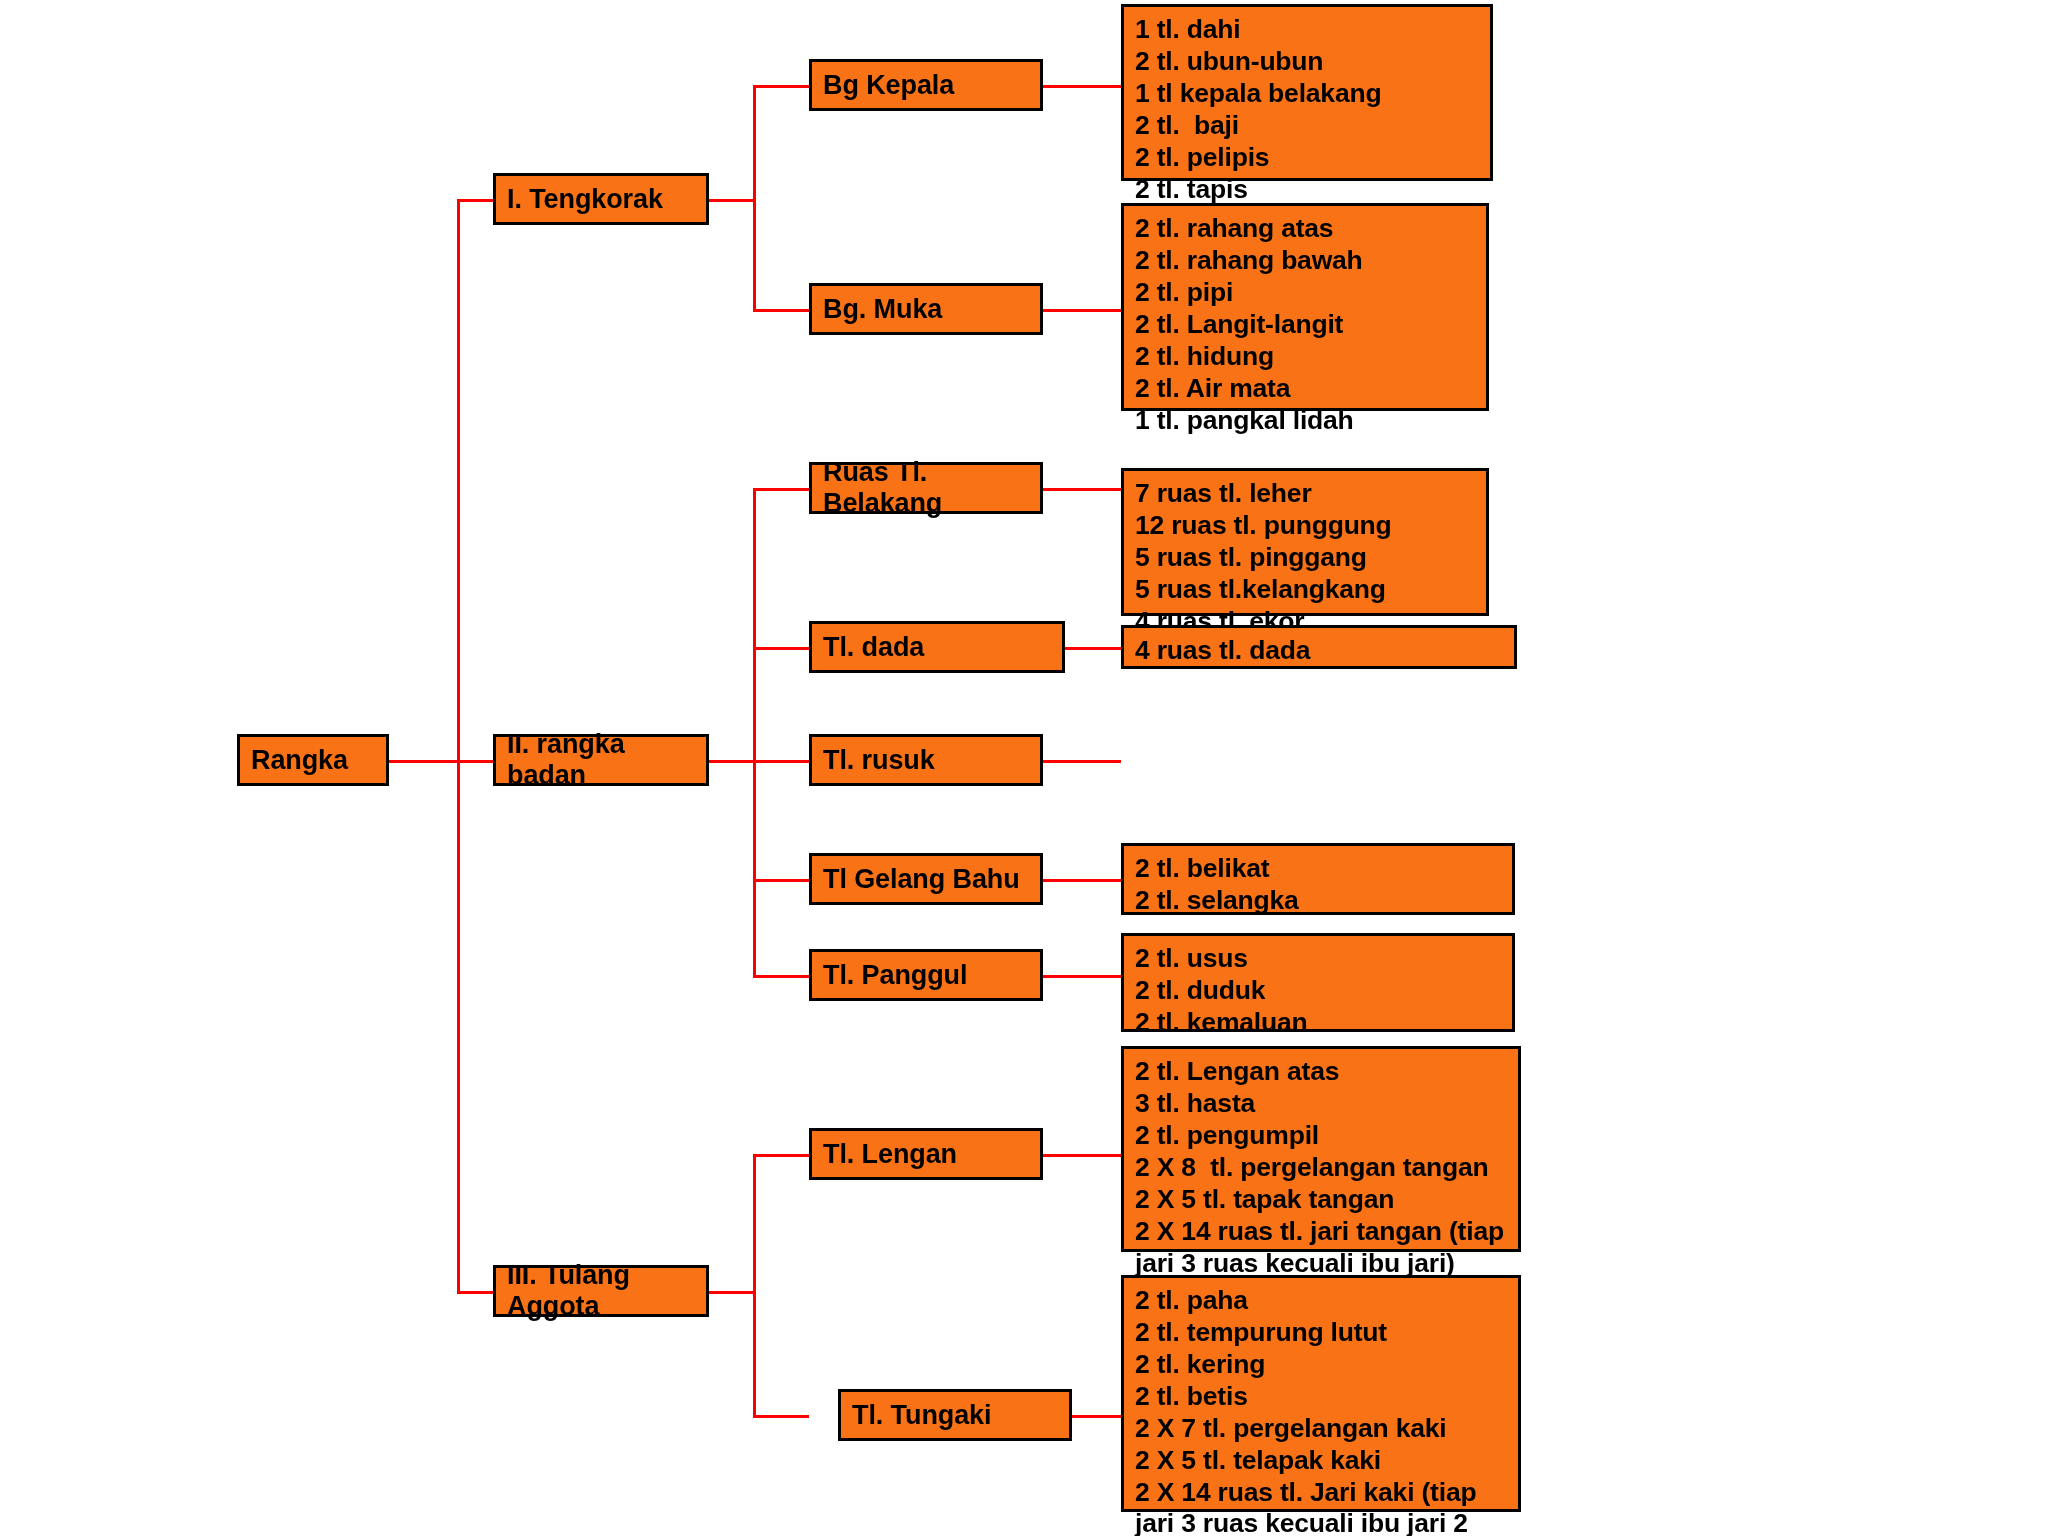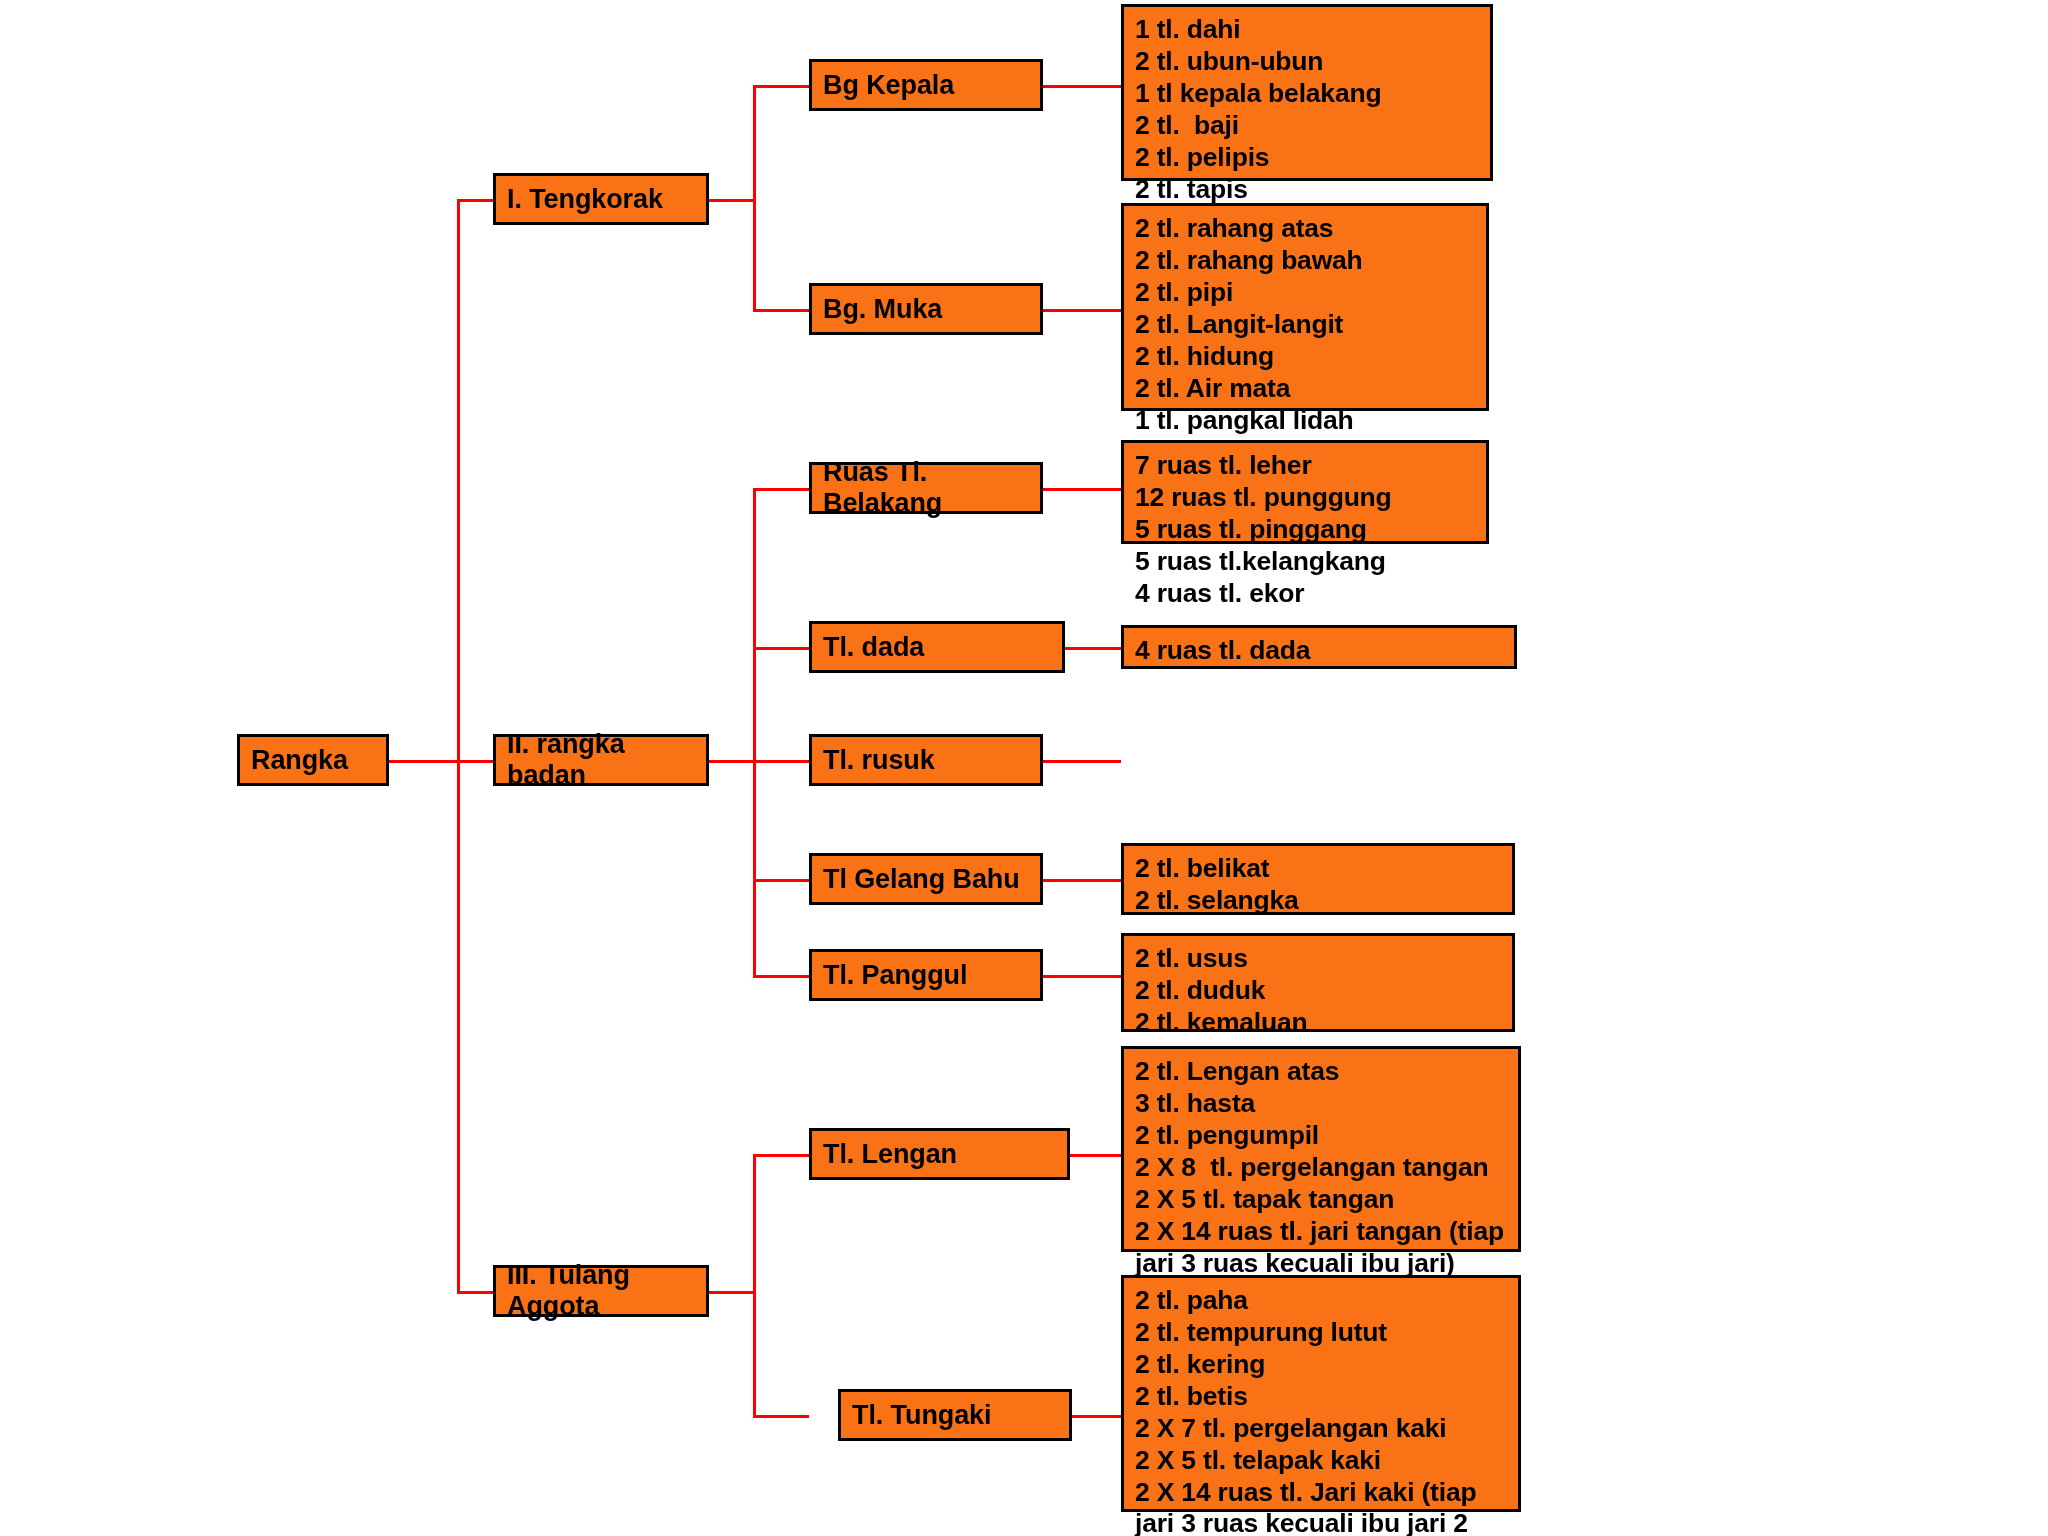--- a/index.html
+++ b/index.html
@@ -135,21 +135,21 @@
   </div>
 
   <div class="box label" style="left:809px; top:853px; width:234px; height:52px;">
     <span>Tl Gelang Bahu</span>
   </div>
 
   <div class="box label" style="left:809px; top:949px; width:234px; height:52px;">
     <span>Tl. Panggul</span>
   </div>
 
-  <div class="box label" style="left:809px; top:1128px; width:261px; height:52px;">
+  <div class="box label" style="left:809px; top:1128px; width:234px; height:52px;">
     <span>Tl. Lengan</span>
   </div>
 
   <div class="box label" style="left:809px; top:1389px; width:234px; height:52px;margin-left:29px;">
     <span>Tl. Tungaki</span>
   </div>
 
   <div class="box leaf" style="left:1121px; top:4px; width:372px; height:177px;">
     <span class="ln">1 tl. dahi</span>
     <span class="ln">2 tl. ubun-ubun</span>
@@ -162,21 +162,21 @@
   <div class="box leaf" style="left:1121px; top:203px; width:368px; height:208px;">
     <span class="ln">2 tl. rahang atas</span>
     <span class="ln">2 tl. rahang bawah</span>
     <span class="ln">2 tl. pipi</span>
     <span class="ln">2 tl. Langit-langit</span>
     <span class="ln">2 tl. hidung</span>
     <span class="ln">2 tl. Air mata</span>
     <span class="ln">1 tl. pangkal lidah</span>
   </div>
 
-  <div class="box leaf" style="left:1121px; top:440px; width:368px; height:104px;">
+  <div class="box leaf" style="left:1121px; top:468px; width:368px; height:148px;">
     <span class="ln">7 ruas tl. leher</span>
     <span class="ln">12 ruas tl. punggung</span>
     <span class="ln">5 ruas tl. pinggang</span>
     <span class="ln">5 ruas tl.kelangkang</span>
     <span class="ln">4 ruas tl. ekor</span>
   </div>
 
   <div class="box leaf" style="left:1121px; top:625px; width:396px; height:44px;">
     <span class="ln">4 ruas tl. dada</span>
   </div>

